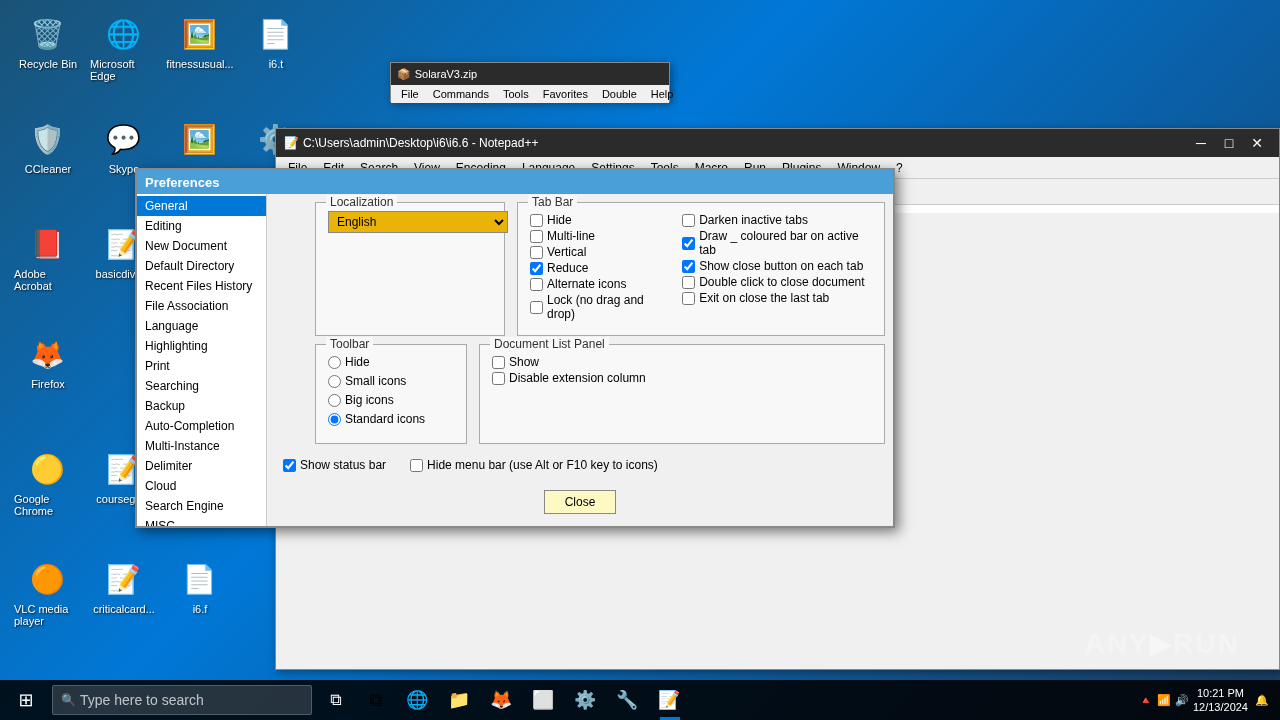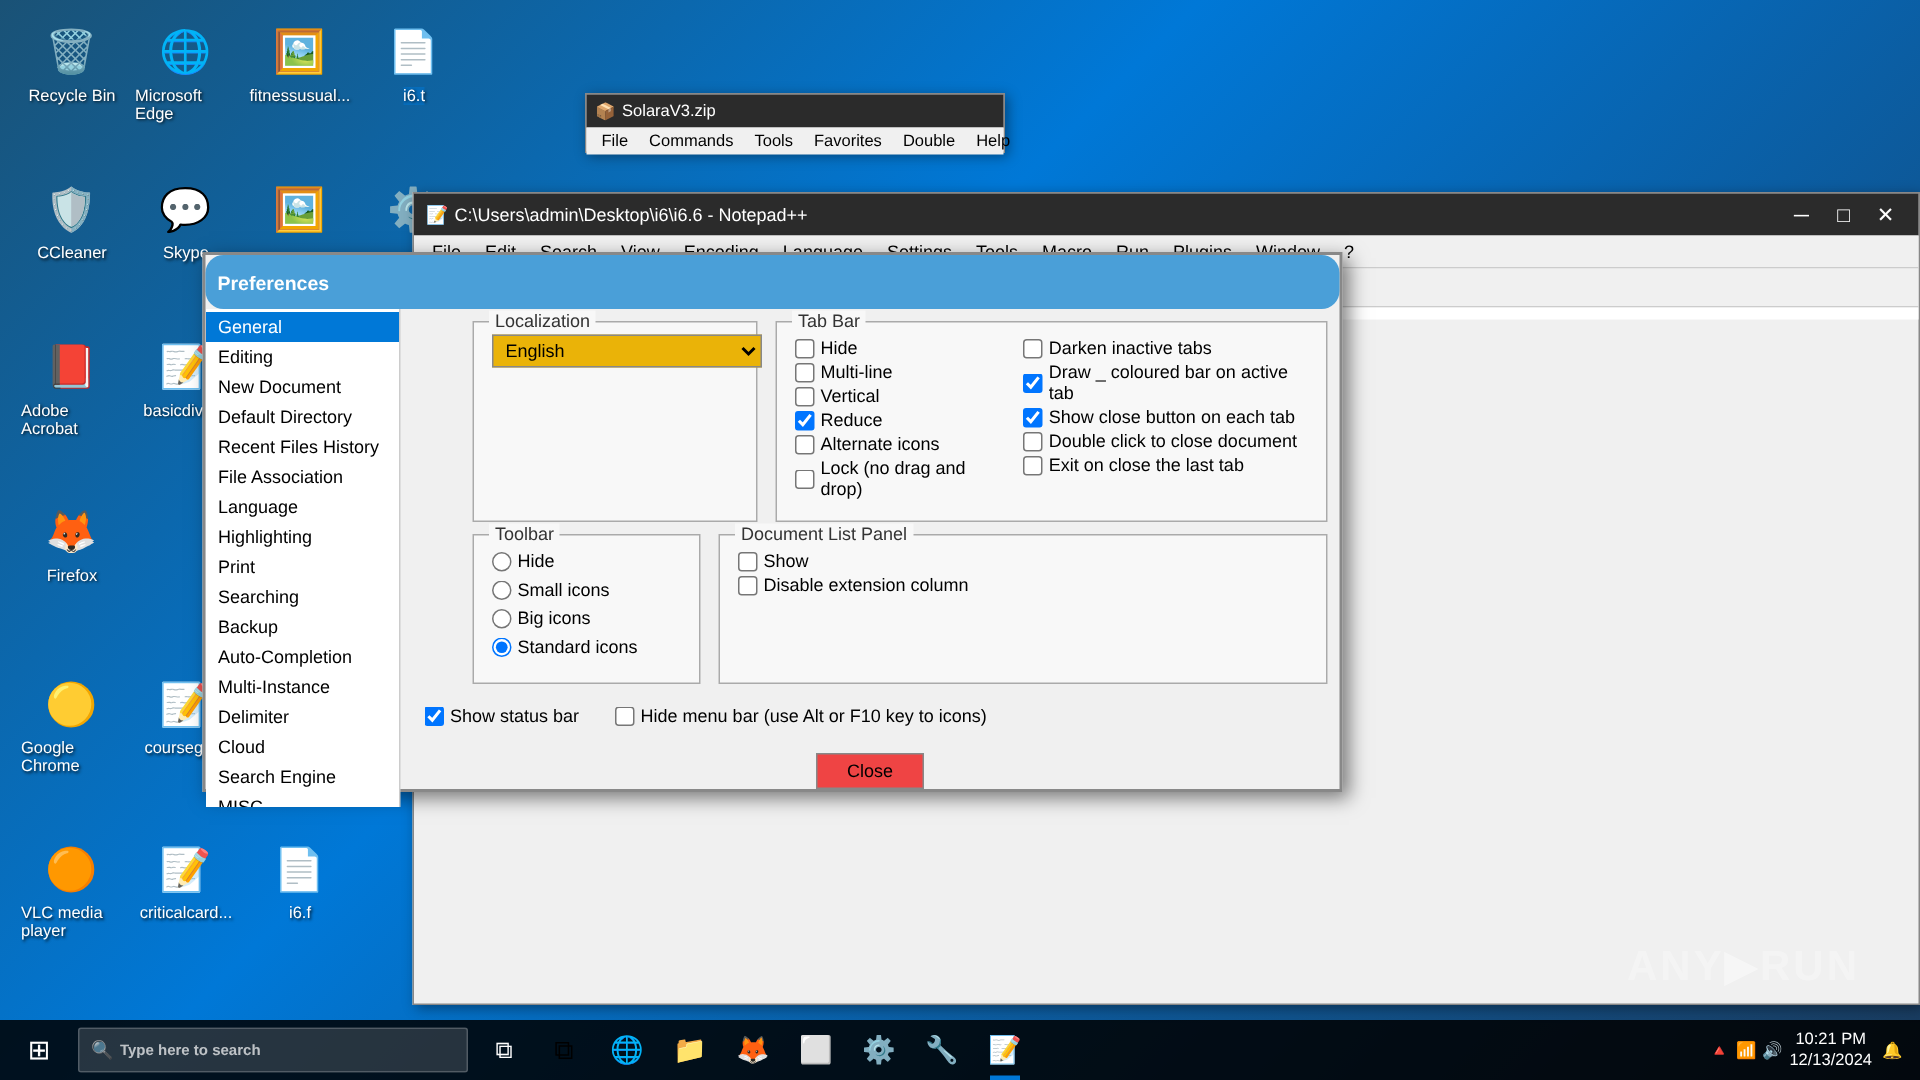--- a/index.html
+++ b/index.html
@@ -163,28 +163,27 @@
       left: 135px;
       width: 760px;
       height: 360px;
       background: #f0f0f0;
       border: 2px solid #888;
       box-shadow: 4px 4px 12px rgba(0,0,0,0.5);
       z-index: 100;
     }
     .pref-titlebar {
       background: #4a9fd8;
-      height: 36px;
+      height: 24px;
       display: flex;
       align-items: center;
       padding: 0 8px;
       color: white;
       font-size: 13px;
       font-weight: bold;
-      border-radius: 12px;
     }
     .pref-body {
       display: flex;
       height: calc(100% - 24px);
     }
     .pref-sidebar {
       width: 130px;
       background: white;
       border-right: 1px solid #ccc;
       overflow-y: auto;
@@ -250,21 +249,21 @@
       width: 180px;
       height: 22px;
       font-size: 12px;
       border: 1px solid #888;
       background: #eab308;
       padding: 0 4px;
     }
     .close-btn {
       padding: 4px 20px;
       font-size: 12px;
-      background: #ef4444;
+      background: #fef9c3;
       border: 1px solid #888;
       cursor: pointer;
     }
 
     
     .pref-status-row {
       display: flex;
       gap: 24px;
       padding: 4px 8px;
     }
@@ -302,23 +301,22 @@
       width: 260px;
       margin: 0 4px;
       padding: 0 8px;
       border-radius: 2px;
     }
     .search-box input {
       background: transparent;
       border: none;
       outline: none;
       color: white;
-      font-size: 10px;
+      font-size: 14px;
       width: 100%;
-      font-weight: bold;
     }
     .search-box input::placeholder { color: rgba(255,255,255,0.7); }
 
     .taskbar-center {
       display: flex;
       align-items: center;
       gap: 2px;
     }
 
     .taskbar-right {

